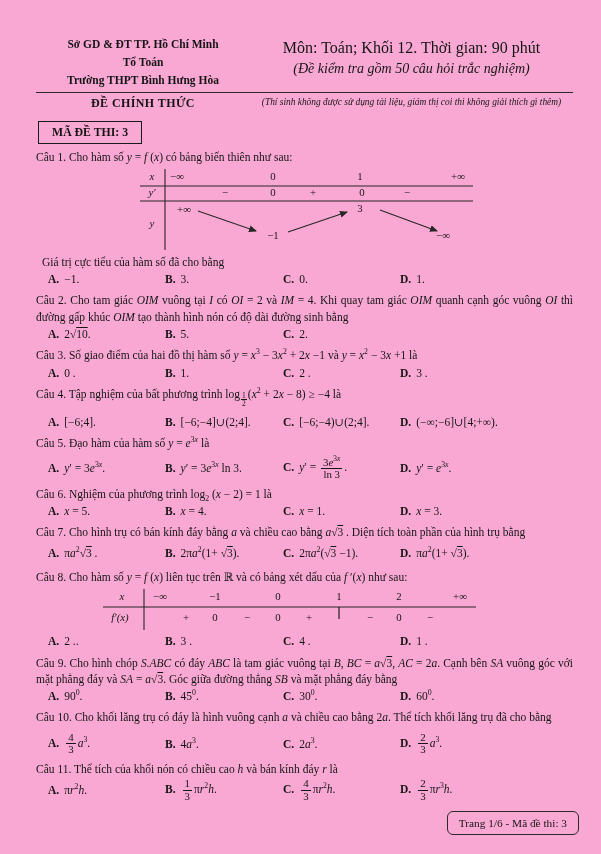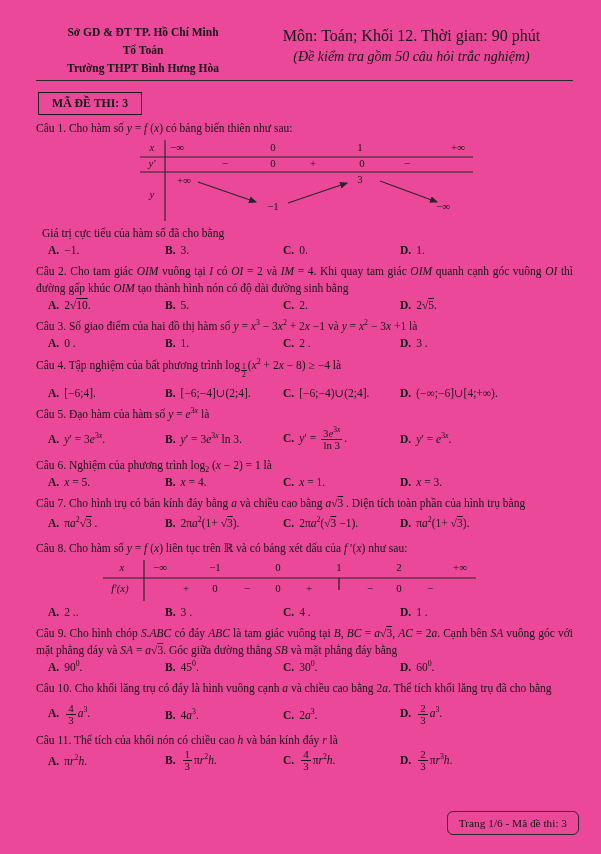--- a/index.html
+++ b/index.html
@@ -1,19 +1,19 @@
 <!DOCTYPE html>
 <html><head>
 <meta charset="utf-8">
 <style>
   html,body{margin:0;padding:0;background:#d9d9d6;}
   .page{
     position:relative;width:601px;height:854px;margin:0 auto;
-    background:#ec4899;color:#151515;overflow:hidden;box-sizing:border-box;
-    padding:24px 28px 0 36px;
+    background:#f9a8d4;color:#151515;overflow:hidden;box-sizing:border-box;
+    padding:36px 28px 0 36px;
     font-family:"Liberation Serif","DejaVu Serif",serif;
     font-size:11.5px;line-height:1.42;
   }.i{font-style:italic}
   
   .hdr{display:flex;align-items:flex-start}
   .hdr-left{width:214px;text-align:center;font-weight:bold;line-height:1.55}
   .hdr-right{flex:1;text-align:center;line-height:1.45}
   .hdr-title{font-weight:bold;font-size:12.3px}
   .hdr-sub{font-weight:normal;font-size:16px}
   .hdr-note1{font-style:italic;font-size:14px}
@@ -59,20 +59,24 @@
       <div>Sở GD &amp; ĐT TP. Hồ Chí Minh</div>
       <div>Tổ Toán</div>
       <div>Trường THPT Bình Hưng Hòa</div>
     </div>
     <div class="hdr-right">
       <div class="hdr-sub">Môn: Toán; Khối 12. Thời gian: 90 phút</div>
       <div class="hdr-note1">(Đề kiểm tra gồm 50 câu hỏi trắc nghiệm)</div>
     </div>
   </div>
   <div class="hrline"></div>
+  <div class="hdr2">
+    <div class="official">ĐỀ CHÍNH THỨC</div>
+    <div class="note2">(Thí sinh không được sử dụng tài liệu, giám thị coi thi không giải thích gì thêm)</div>
+  </div>
   <div class="codebox">MÃ ĐỀ THI: 3</div>
 
   
   <p class="q"><b class="ql">Câu 1.</b> <span>Cho hàm số <i>y</i> = <i>f</i> (<i>x</i>) có bảng biến thiên như sau:</span></p>
 
   <div class="tblwrap">
     <svg width="335" height="82">
       <defs>
         <marker id="ah" markerWidth="9" markerHeight="8" refX="7" refY="3.5" orient="auto" markerUnits="userSpaceOnUse">
           <path d="M0,0 L8,3.5 L0,7 z" fill="#262626"></path>
@@ -110,21 +114,20 @@
     <span class="opt"><b>C.</b><span>0.</span></span>
     <span class="opt"><b>D.</b><span>1.</span></span>
   </div>
 
   
   <p class="q"><b class="ql">Câu 2.</b> <span>Cho tam giác <i>OIM</i> vuông tại <i>I</i> có <i>OI</i> = 2 và <i>IM</i> = 4. Khi quay tam giác <i>OIM</i> quanh cạnh góc vuông <i>OI</i> thì đường gấp khúc <i>OIM</i> tạo thành hình nón có độ dài đường sinh bằng</span></p>
   <div class="ans">
     <span class="opt"><b>A.</b><span>2√<span class="rad">10</span>.</span></span>
     <span class="opt"><b>B.</b><span>5.</span></span>
     <span class="opt"><b>C.</b><span>2.</span></span>
-    <span class="opt"><b>D.</b><span>2√<span class="rad">5</span>.</span></span>
   </div>
 
   
   <p class="q"><b class="ql">Câu 3.</b> <span>Số giao điểm của hai đồ thị hàm số <i>y</i> = <i>x</i><sup>3</sup> − 3<i>x</i><sup>2</sup> + 2<i>x</i> −1 và <i>y</i> = <i>x</i><sup>2</sup> − 3<i>x</i> +1 là</span></p>
   <div class="ans">
     <span class="opt"><b>A.</b><span>0 .</span></span>
     <span class="opt"><b>B.</b><span>1.</span></span>
     <span class="opt"><b>C.</b><span>2 .</span></span>
     <span class="opt"><b>D.</b><span>3 .</span></span>
   </div>

